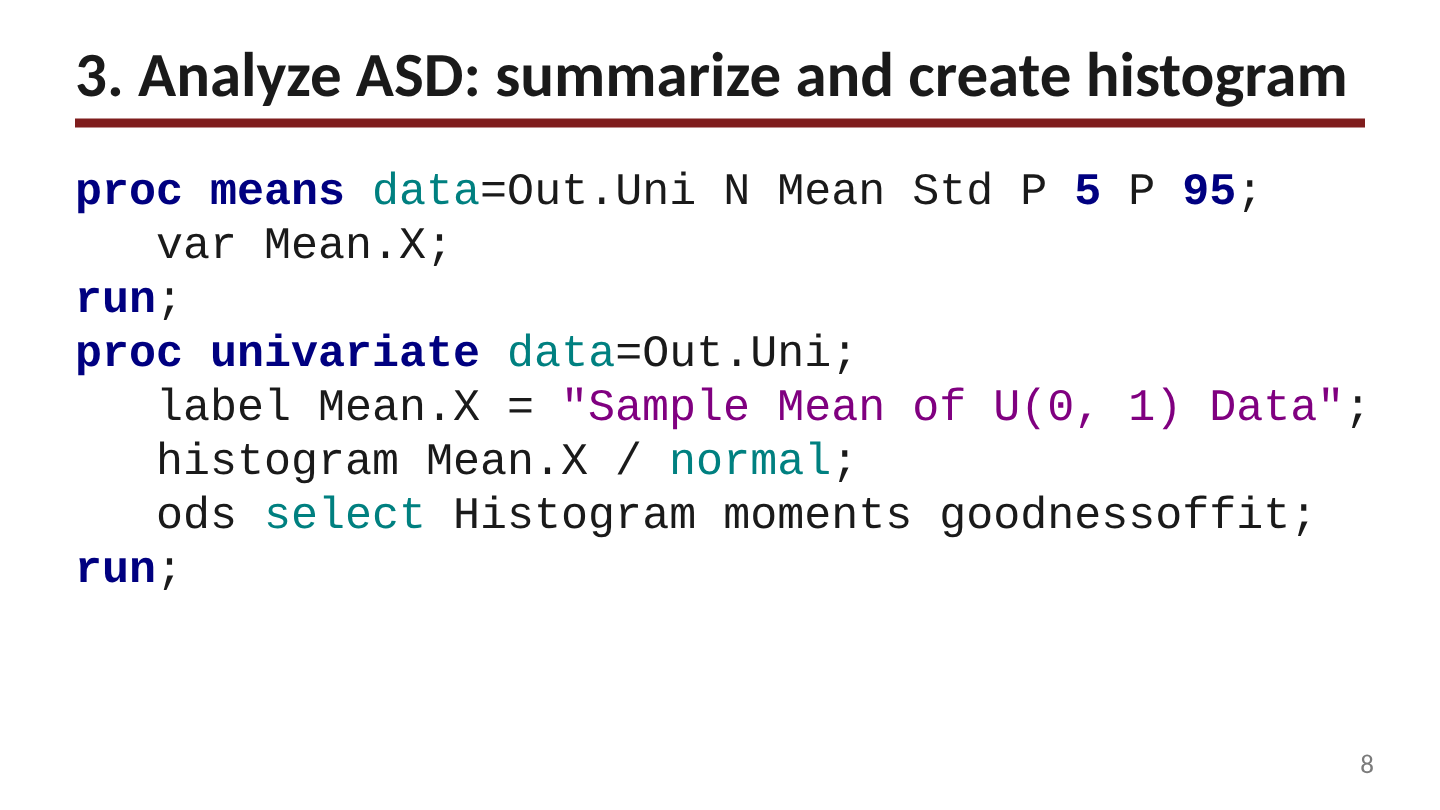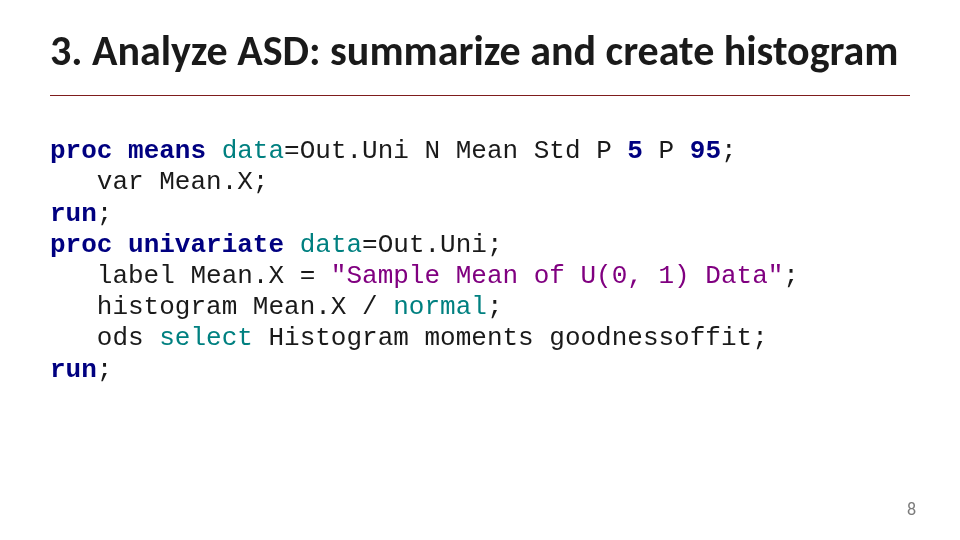--- a/index.html
+++ b/index.html
@@ -16,27 +16,27 @@
     padding: 28px 50px 0 50px;
     box-sizing: border-box;
     height: 100%;
     position: relative;
   }
   .title {
     font-size: 42px;
     font-weight: 700;
     color: #1a1a1a;
     line-height: 1.1;
-    padding-bottom: 21px;
-    border-bottom: 1px solid #7f1d1d;
-    margin-bottom: 40px;
+    padding-bottom: 5px;
+    border-bottom: 6px solid #7f1d1d;
+    margin-bottom: 26px;
   }
   .code {
     font-family: "Consolas", "Courier New", monospace;
-    font-size: 26px;
+    font-size: 30px;
     line-height: 1.2;
     white-space: pre;
     color: #1a1a1a;
   }
   .kw { font-weight: 700; color: #000080; }
   .opt { color: #008080; }
   .str { color: #800080; }
   .page-num {
     position: absolute;
     bottom: 20px;

